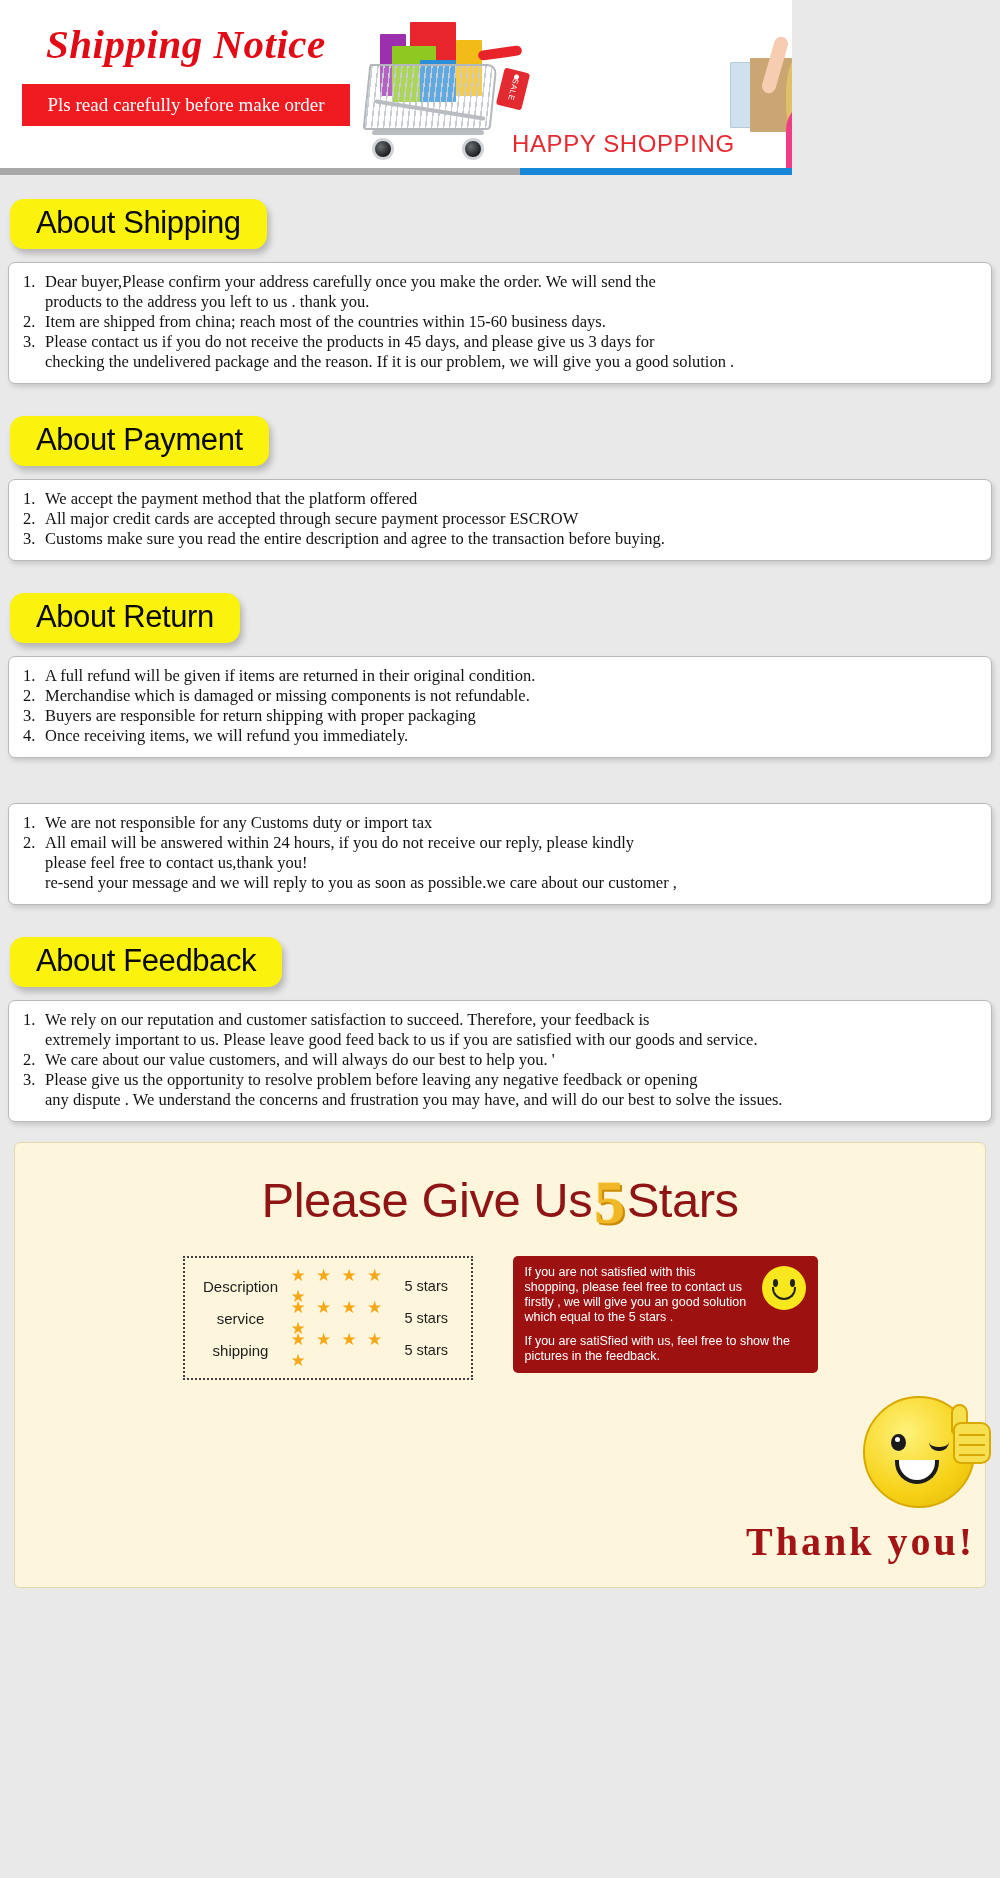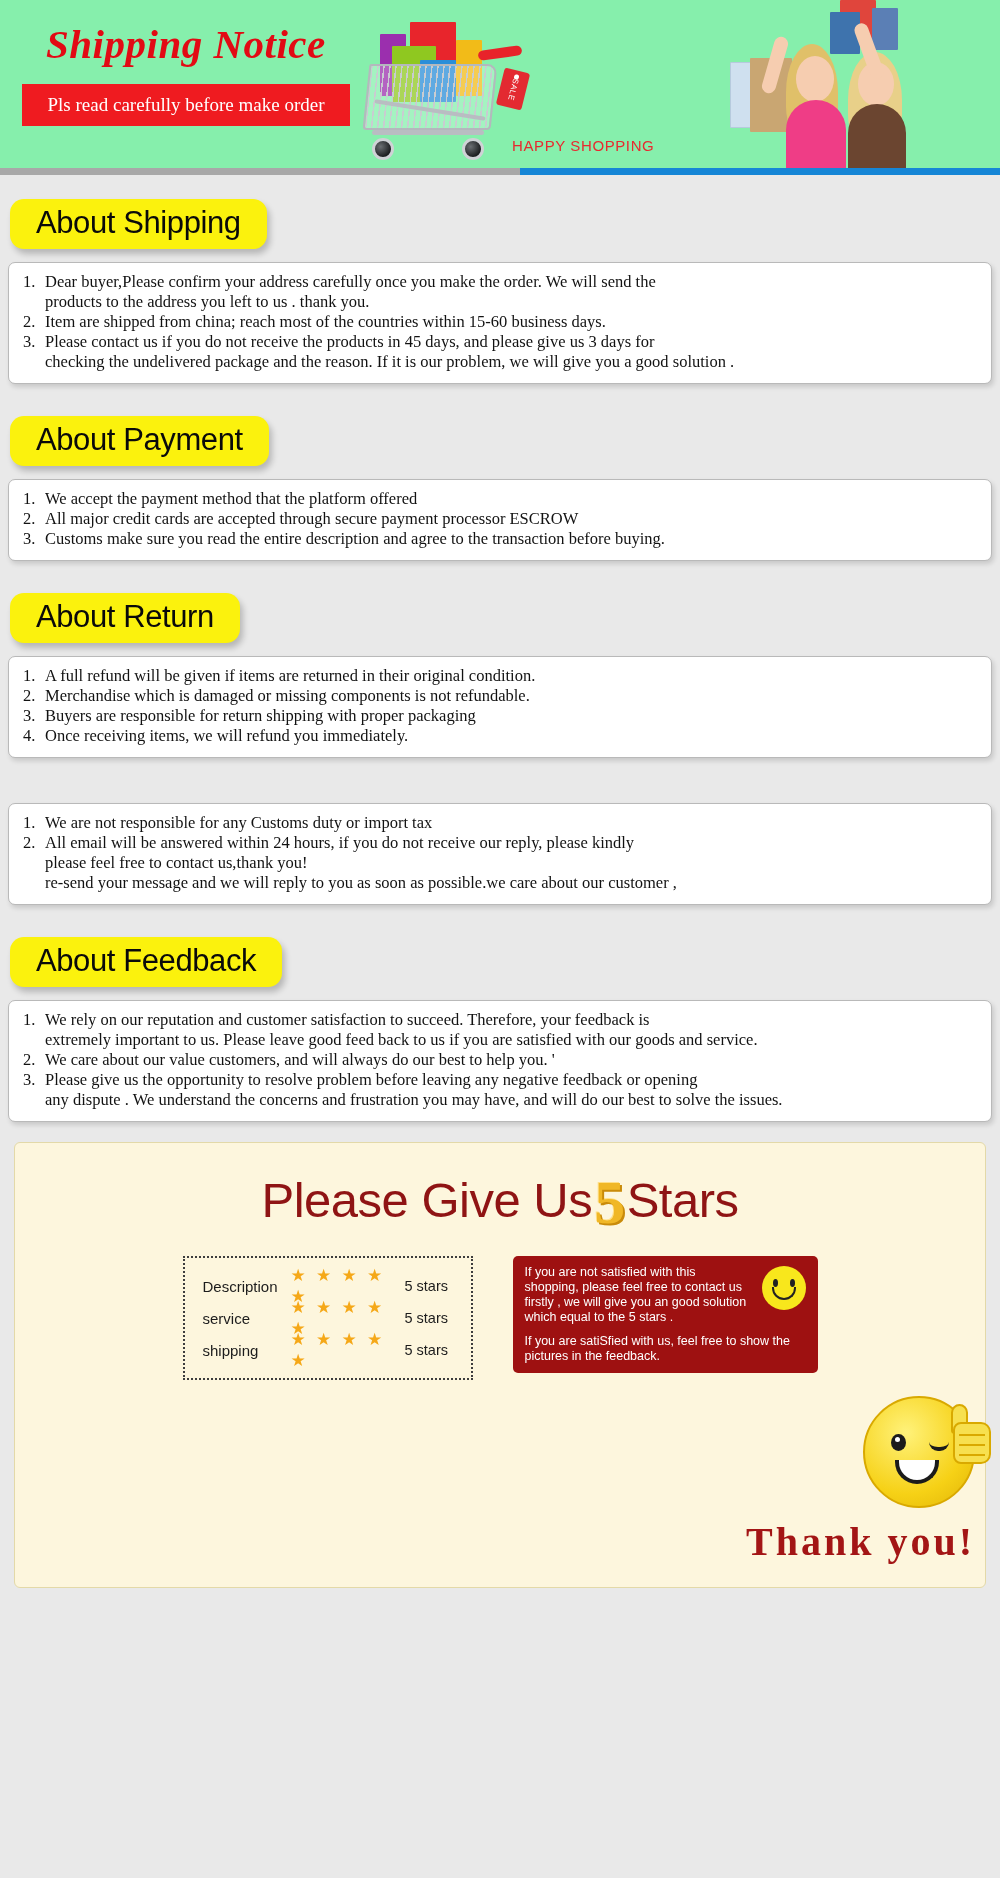--- a/index.html
+++ b/index.html
@@ -5,41 +5,40 @@
   * { box-sizing: border-box; margin: 0; padding: 0; }
   html, body { width: 1000px; }
   body {
     background: #e8e8e8;
     font-family: "Liberation Serif", "DejaVu Serif", serif;
     -webkit-font-smoothing: antialiased;
   }
   .page { position: relative; width: 1000px; height: 1878px; overflow: hidden; background: #e9e9e9; }
 
   
-  .header { position: relative; width: 1000px; height: 175px; background: #86efac; overflow: hidden; }
+  .header { position: relative; width: 792px; height: 175px; background: #ffffff; overflow: hidden; }
   .hdr-title {
     position: absolute; left: 46px; top: 20px;
     font-family: "Liberation Serif", "DejaVu Serif", serif;
     font-style: italic; font-weight: bold;
     font-size: 41px; color: #e20a14; letter-spacing: .5px;
   }
   .hdr-banner {
     position: absolute; left: 22px; top: 84px; width: 328px; height: 42px;
     background: #ef1b20;
     display: flex; align-items: center; justify-content: center;
   }
   .hdr-banner span {
     color: #ffffff; font-size: 19px;
     font-family: "Liberation Serif","DejaVu Serif",serif;
   }
   .happy-shopping {
     position: absolute; left: 512px; top: 130px;
-    color: #e8292f; font-size: 15px; letter-spacing: .6px;
-    font-family: "Liberation Sans","DejaVu Sans",sans-serif;
-    margin-top: 7px;
+    color: #e8292f; font-size: 24px; letter-spacing: .6px;
+    font-family: "Liberation Sans","DejaVu Sans",sans-serif;
   }
   .blue-bar { position: absolute; left: 520px; top: 168px; width: 480px; height: 9px; background: #1686d6; }
   .gray-bar { position: absolute; left: 0; top: 168px; width: 520px; height: 9px; background: #a8a8a8; }
 
   
   .cart { position: absolute; left: 358px; top: 8px; width: 180px; height: 160px; }
   .bag { position: absolute; border-radius: 1px; }
   .cart-basket {
     position: absolute; left: 8px; top: 56px; width: 128px; height: 66px;
     background: repeating-linear-gradient(90deg,#c9ccd1 0 1.5px, rgba(255,255,255,.25) 1.5px 6px);
@@ -117,21 +116,21 @@
     color: #f0b726; text-shadow: 2px 2px 0 #c98b0a, -1px -1px 0 #ffe08a;
     vertical-align: -6px; padding: 0 2px;
   }
   .rate-row { display: flex; justify-content: center; gap: 40px; align-items: flex-start; }
   .rate-table {
     border: 2px dotted #3d3d3d; padding: 12px 18px;
     width: 290px;
   }
   .rate-line { display: flex; align-items: center; height: 32px; }
   .rate-label {
-    width: 88px; text-align: left; padding-right: 12px;
+    width: 88px; text-align: center; padding-right: 12px;
     font-family: "Liberation Sans","DejaVu Sans",sans-serif;
     font-size: 15px; color: #1c1c1c;
   }
   .stars { color: #f5a818; font-size: 17px; letter-spacing: 3px; width: 106px; }
   .rate-val {
     font-family: "Liberation Sans","DejaVu Sans",sans-serif;
     font-size: 14.5px; color: #1c1c1c; padding-left: 8px;
   }
   .tipbox {
     background: #9e1111; border-radius: 5px; width: 305px; min-height: 108px;

